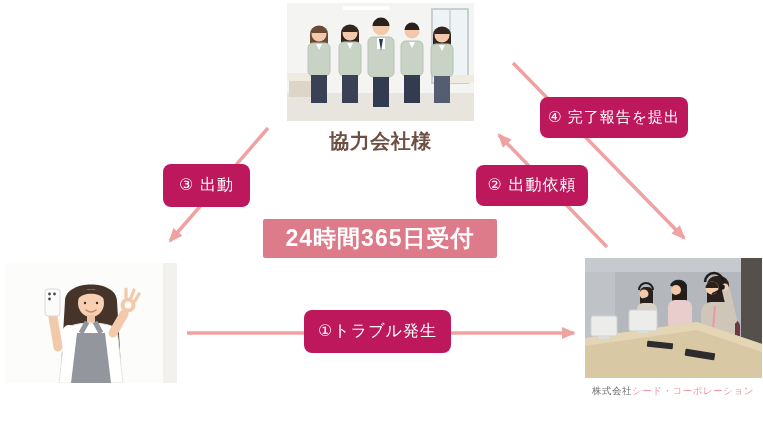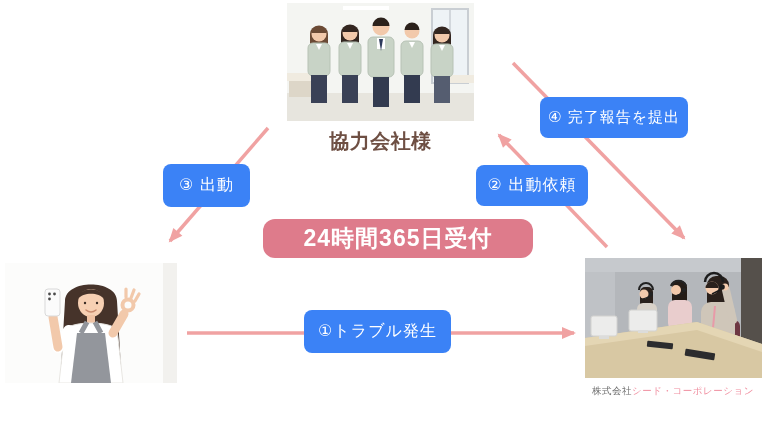--- a/index.html
+++ b/index.html
@@ -11,29 +11,29 @@
   #photo-resident{left:5px;top:263px;}
   #photo-callcenter{left:585px;top:258px;}
 
   .node-label{position:absolute;color:#6E4F43;font-weight:bold;font-size:20px;
     text-align:center;z-index:2;letter-spacing:0.5px;}
   #label-partner{left:287px;top:128px;width:187px;}
   #label-resident{left:0px;top:392px;width:182px;}
 
   #arrows{position:absolute;left:0;top:0;z-index:1;}
 
-  .badge{position:absolute;background:#3b82f6;border-radius:8px;color:#ffffff;
+  .badge{position:absolute;background:#be185d;border-radius:8px;color:#ffffff;
     display:flex;align-items:center;justify-content:center;font-size:16px;
     font-weight:500;letter-spacing:1px;z-index:2;white-space:nowrap;}
   #badge-step3{left:163px;top:164px;width:87px;height:43px;}
   #badge-step2{left:476px;top:165px;width:112px;height:41px;}
   #badge-step4{left:540px;top:97px;width:148px;height:41px;font-size:15px;}
   #badge-step1{left:304px;top:310px;width:147px;height:43px;}
-  #badge-main{left:263px;top:219px;width:270px;height:39px;background:#DE7B8B;
-    border-radius:12px;font-size:23px;font-weight:bold;letter-spacing:1px;}
+  #badge-main{left:263px;top:219px;width:234px;height:39px;background:#DE7B8B;
+    border-radius:2px;font-size:23px;font-weight:bold;letter-spacing:1px;}
 
   #seed-block{position:absolute;left:583px;top:383px;width:180px;display:flex;
     flex-direction:column;align-items:center;z-index:2;}
   .seed-row{display:flex;align-items:center;gap:7px;}
   .seed-word{font-size:24px;letter-spacing:9px;color:#6F6F6F;font-weight:400;
     line-height:1.1;}
   .seed-company{font-size:9.5px;margin-top:2px;white-space:nowrap;letter-spacing:0.5px;}
   .seed-company .prefix{color:#6F6F6F;}
   .seed-company .name{color:#F08FA0;}
 </style>

